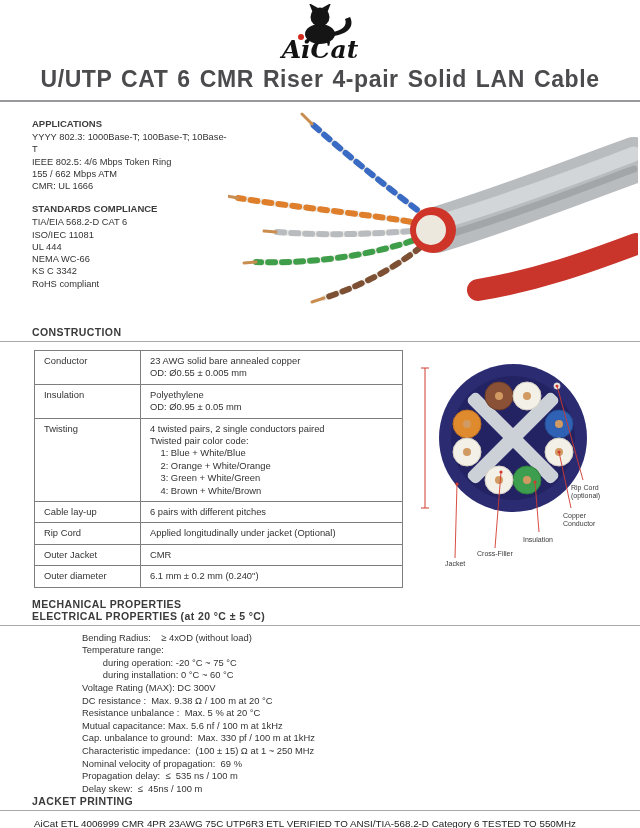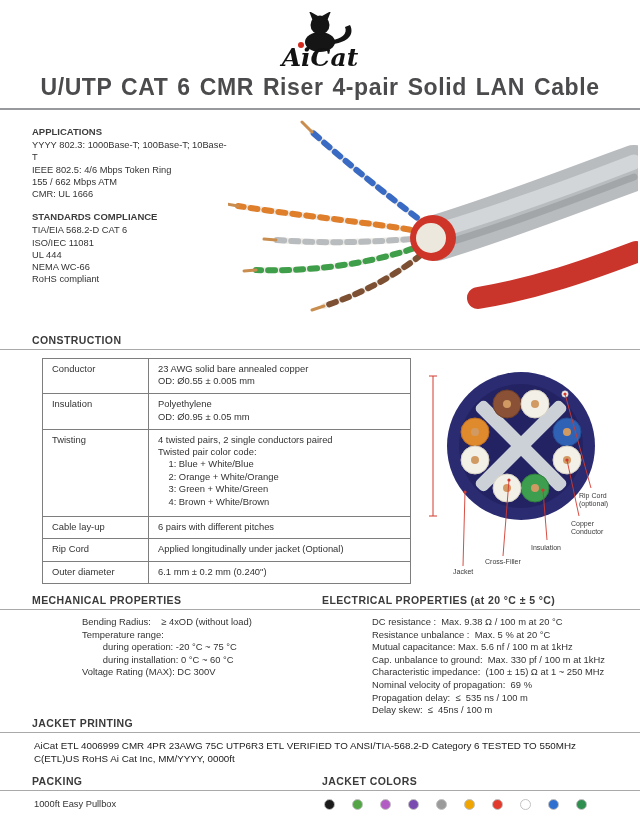--- a/index.html
+++ b/index.html
@@ -2,21 +2,21 @@
 <html><head>
 <meta charset="utf-8">
 <style>
   * { margin:0; padding:0; box-sizing:border-box; }
   body { background:#e8e8e8; font-family:"Liberation Sans", sans-serif; }
   .page {
     width:640px; height:828px; background:#ffffff; margin:0 auto;
     position:relative; overflow:hidden; color:#333;
   }
   
-  .hdr { text-align:center; padding-top:12px; }
+  .hdr { text-align:center; padding-top:4px; }
   .logo { display:flex; flex-direction:column; align-items:center; height:60px; }
   .logo svg { display:block; }
   .logo-text {
     font-family:"DejaVu Serif", serif; font-style:italic; font-weight:bold;
     font-size:25px; color:#121212; margin-top:-9px; letter-spacing:0px; position:relative;
   }
   .title {
     font-size:23px; font-weight:bold; color:#4b4b4d; letter-spacing:0.6px;
     margin-top:2px; word-spacing:2px;
   }
@@ -30,31 +30,31 @@
   .line { font-size:9.3px; line-height:1.32; color:#333; white-space:pre-wrap; }
   .photo { flex:1; }
 
   
   .sec-h { font-size:10.5px; font-weight:bold; color:#3b3b3b; letter-spacing:0.4px; }
   .pad { padding-left:32px; padding-right:32px; }
   .rule { border-bottom:1px solid #a9a9a9; margin-top:3px; }
 
   
   .construction { margin-top:6px; }
-  .cons-body { display:flex; padding:8px 6px 0 34px;justify-content:flex-end; }
+  .cons-body { display:flex; padding:8px 6px 0 34px; }
   table.cons { border-collapse:collapse; font-size:9.4px; color:#333; flex:none; }
   table.cons td { border:1px solid #7e7e7e; padding:4px 9px; vertical-align:top; }
   td.c-label { width:106px; }
   td.c-value { width:262px; white-space:pre-wrap; line-height:1.32; }
   .diagram { margin-left:18px; margin-top:2px; }
   .diagram text { font-size:7px; fill:#3a3a3a; font-family:"Liberation Sans", sans-serif; }
 
   
   .props { margin-top:10px; }
-  .cols { display:flex; }
+  .cols { display:flex;flex-direction:column; }
   .col-l { width:290px; flex:none; }
   .col-r { flex:1; }
   .props-body { padding:6px 30px 0 34px; }
   .props .line { font-size:9.4px; line-height:1.34;padding-left:48px; }
 
   
   .jp { }
   .jp-text { font-size:9.8px; line-height:1.35; padding:6px 34px 0 34px; color:#222; }
 
   
@@ -91,20 +91,21 @@
       <div class="line">IEEE 802.5: 4/6 Mbps Token Ring</div>
       <div class="line">155 / 662 Mbps ATM</div>
 
       <div class="line">CMR: UL 1666</div>
 
       <div class="spec-h spec-gap">STANDARDS COMPLIANCE</div>
       <div class="line">TIA/EIA 568.2-D CAT 6</div>
       <div class="line">ISO/IEC 11081</div>
       <div class="line">UL 444</div>
       <div class="line">NEMA WC-66</div>
+      <div class="line">KS C 3342</div>
       <div class="line">RoHS compliant</div>
     </div>
 
     <div class="photo">
       <svg viewBox="0 0 410 200" width="410" height="200">
 
         <path d="M250 178 C 310 168, 360 150, 408 132" stroke="#c9342b" stroke-width="22" fill="none" stroke-linecap="round"></path>
 
         <g fill="none" stroke-linecap="round">
           <path d="M200 106 C 160 76, 120 44, 84 12" stroke="#eceae4" stroke-width="6"></path>
@@ -164,20 +165,24 @@
     3: Green + White/Green
     4: Brown + White/Brown</td>
         </tr>
         <tr>
           <td class="c-label">Cable lay-up</td>
           <td class="c-value">6 pairs with different pitches</td>
         </tr>
         <tr>
           <td class="c-label">Rip Cord</td>
           <td class="c-value">Applied longitudinally under jacket (Optional)</td>
+        </tr>
+        <tr>
+          <td class="c-label">Outer Jacket</td>
+          <td class="c-value">CMR</td>
         </tr>
         <tr>
           <td class="c-label">Outer diameter</td>
           <td class="c-value">6.1 mm ± 0.2 mm (0.240")</td>
         </tr>
       </tbody>
         </table>
 
       <div class="diagram">
         <svg viewBox="0 0 205 220" width="205" height="220">

